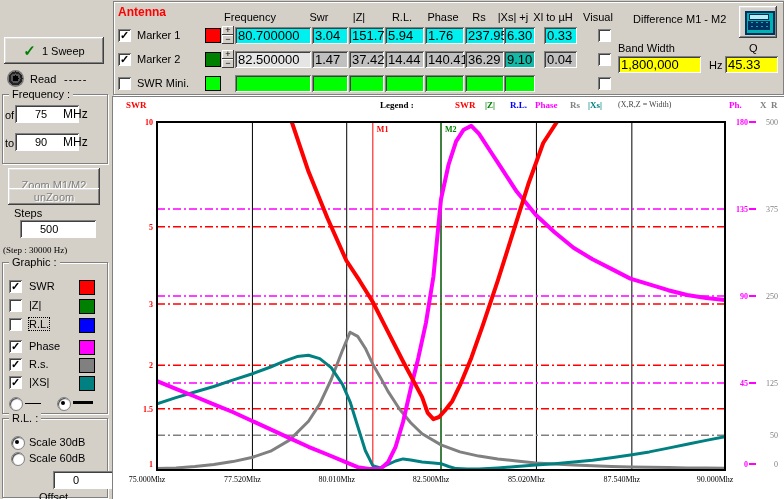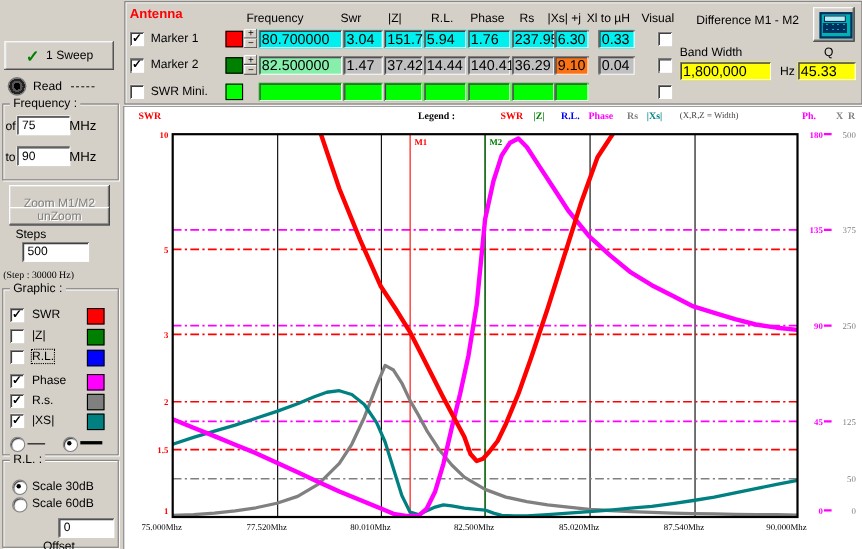--- a/index.html
+++ b/index.html
@@ -17,21 +17,21 @@
   .cb{position:absolute;width:13px;height:13px;background:#fff;text-align:center;line-height:12px;
       font-size:11px;font-weight:bold;
       box-shadow:inset 1px 1px 0 #808080, inset -1px -1px 0 #fff, inset 2px 2px 0 #404040;}
   .radio{position:absolute;width:12px;height:12px;border-radius:50%;background:#fff;
       border:1px solid #808080;box-shadow:inset 1px 1px 1px #404040;}
   .radio.on::after{content:'';position:absolute;left:3px;top:3px;width:4px;height:4px;
       border-radius:50%;background:#000;}
   .swatch{position:absolute;width:14px;height:13px;border:1px solid #000;}
   .field{position:absolute;height:17px;line-height:17px;padding-left:3px;font-size:13px;
       box-shadow:inset 1px 1px 0 #808080, inset -1px -1px 0 #fff, inset 2px 2px 0 #404040;}
-  .input{position:absolute;background:#fff;height:18px;line-height:18px;padding-left:5px;
+  .input{position:absolute;background:#fff;height:18px;line-height:18px;padding-left:20px;
       box-shadow:inset 1px 1px 0 #808080, inset -1px -1px 0 #fff, inset 2px 2px 0 #404040;}
   .hdr{position:absolute;top:11px;transform:translateX(-50%);white-space:nowrap;}
   .lbl{position:absolute;white-space:nowrap;}
   .spin{position:absolute;width:12px;height:18px;}
   .spin-btn{position:absolute;left:0;width:12px;height:9px;background:#d4d0c8;text-align:center;
       line-height:8px;font-size:9px;box-shadow:inset -1px -1px 0 #404040, inset 1px 1px 0 #fff;}
   .focusdot{outline:1px dotted #000;}
   #left{left:0;top:0;width:112px;height:499px;}
   #top{left:112px;top:0;width:672px;height:96px;}
   #top-frame{left:1px;top:1px;width:669px;height:92px;border:1px solid #808080;
@@ -164,27 +164,27 @@
   </div>
 
   <div>
     <span class="cb" style="left:6px;top:53px;">✓</span>
     <span class="lbl" style="left:25px;top:53px;">Marker 2</span>
     <span class="swatch" style="left: 93px; top: 52px; background: rgb(0, 128, 0);"></span>
     <div class="spin" style="left:110px;top:50px;">
       <span class="spin-btn" style="top:0;">+</span>
       <span class="spin-btn" style="top:9px;">−</span>
     </div>
-    <div class="field" style="left: 123px; top: 51px; width: 73px; background: #86efac;">82.500000</div>
+    <div class="field" style="left: 123px; top: 51px; width: 73px; background: #e5e5e5;">82.500000</div>
     <div class="field" style="left: 200px; top: 51px; width: 33px; background: rgb(192, 192, 192);">1.47</div>
     <div class="field" style="left: 237px; top: 51px; width: 32px; background: rgb(192, 192, 192);">37.42</div>
     <div class="field" style="left: 273px; top: 51px; width: 36px; background: rgb(192, 192, 192);">14.44</div>
     <div class="field" style="left: 313px; top: 51px; width: 36px; background: rgb(192, 192, 192);">140.41</div>
     <div class="field" style="left: 353px; top: 51px; width: 36px; background: rgb(192, 192, 192);">36.29</div>
-    <div class="field" style="left: 392px; top: 51px; width: 28px; background: #f97316;">9.10</div>
+    <div class="field" style="left: 392px; top: 51px; width: 28px; background: #14b8a6;">9.10</div>
     <div class="field" style="left: 432px; top: 51px; width: 30px; background: rgb(192, 192, 192);">0.04</div>
     <span class="cb" style="left:486px;top:53px;"></span>
   </div>
 
   <div>
     <span class="cb" style="left:6px;top:77px;"></span>
     <span class="lbl" style="left:25px;top:77px;">SWR Mini.</span>
     <span class="swatch" style="left: 93px; top: 76px; background: rgb(0, 255, 0);"></span>
     <div class="field" style="left: 123px; top: 75px; width: 73px; background: rgb(0, 255, 0);"></div>
     <div class="field" style="left: 200px; top: 75px; width: 33px; background: rgb(0, 255, 0);"></div>

